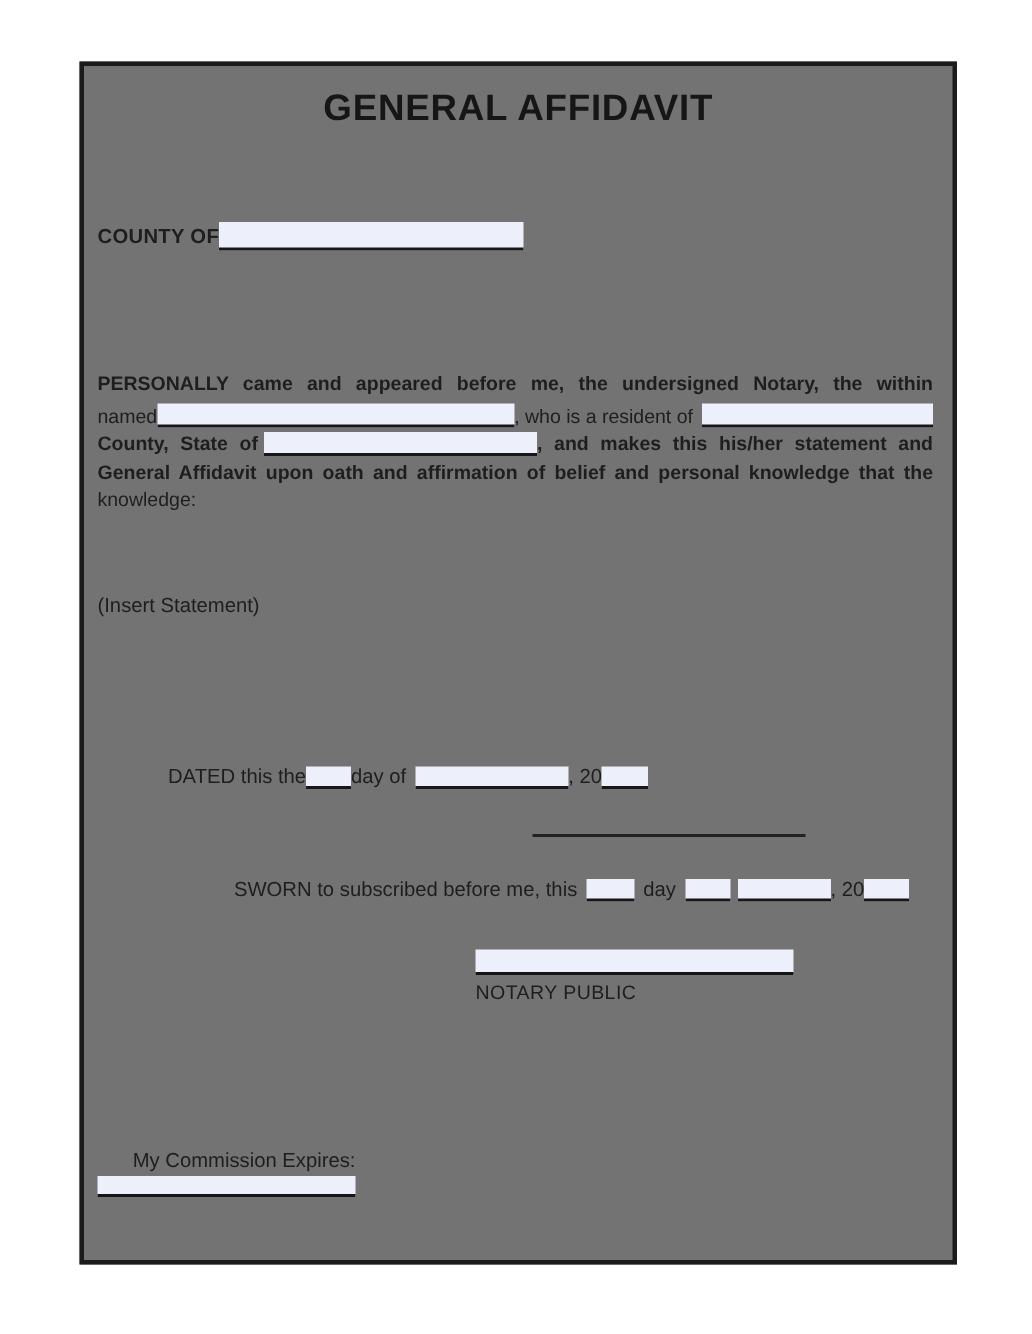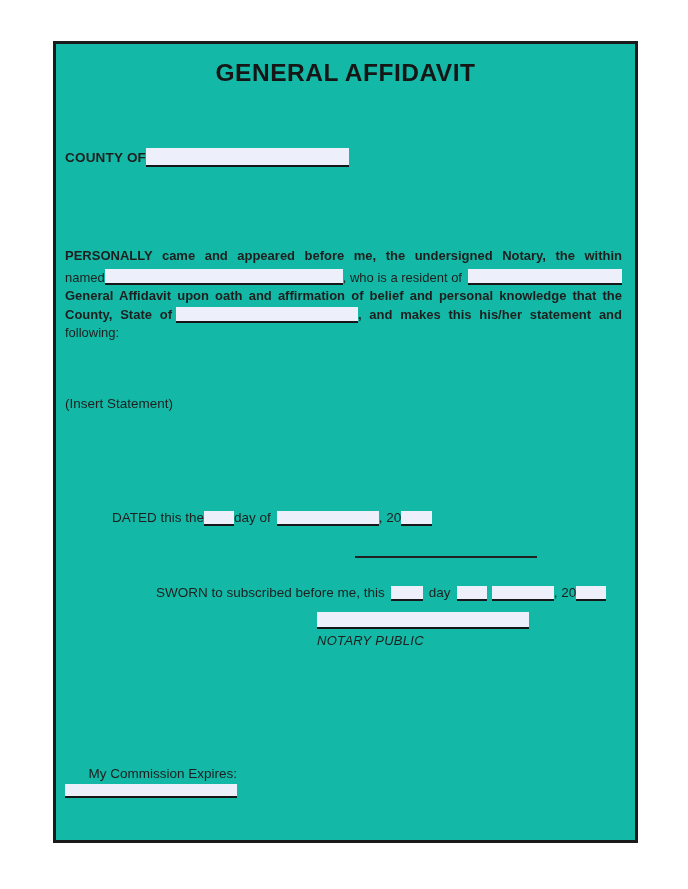--- a/index.html
+++ b/index.html
@@ -6,21 +6,21 @@
   html,body { width:688px; height:889px; background:#ffffff; }
   body {
     font-family:"Liberation Sans", sans-serif;
     color:#1e1e1e;
     position:relative;
   }
   .frame {
     position:absolute; left:53px; top:41px;
     width:585px; height:802px;
     border:3px solid #1b1b1b;
-    background:#14b8a6;
+    background:#737373;
   }
   .title {
     position:absolute; left:0; top:15px; width:100%;
     text-align:center; font-size:24.5px; font-weight:bold;
     letter-spacing:0.5px; color:#161616;
   }
   .row { position:absolute; left:9px; white-space:nowrap; font-size:13.5px; }
   .row .lbl { font-weight:bold; letter-spacing:0.2px; }
   .state-row { top:84px; }
   .county-row { top:104px; }
@@ -68,21 +68,21 @@
 
   .sworn {
     position:absolute; left:56px; top:541px;
     font-size:13.5px; white-space:nowrap;margin-left:44px;
   }
   .f-sday   { width:32px; margin:0 6px; }
   .f-sdate  { width:30px; margin:0 5px 0 6px; }
   .f-smonth { width:62px; }
   .f-syear  { width:30px; }
 
-  .notary { position:absolute; left:261px; top:568px;font-style:italic; }
+  .notary { position:absolute; left:261px; top:589px; }
   .f-notary {
     display:block; width:212px; height:17px;
     background:#edf0fa; border-bottom:2.5px solid #151515;
   }
   .notary-label { font-size:13px; letter-spacing:0.3px; margin-top:4px; }
 
   .commission { position:absolute; left:9px; top:722px;text-align:right; }
   .commission-label { font-size:13.5px; }
   .f-commission {
     display:block; width:172px; height:14px; margin-top:3px;
@@ -95,23 +95,23 @@
 <div class="frame">
 
   <h1 class="title">GENERAL AFFIDAVIT</h1>
 
 
   <div class="row county-row"><span class="lbl">COUNTY OF</span><span class="ifield f-county"></span></div>
 
   <div class="para">
     <div class="jline"><span>PERSONALLY came and appeared before me, the undersigned Notary, the within</span></div>
     <div class="fline"><span>named</span><span class="ffield f-name"></span><span>, who is a resident of</span><span class="ffield f-rescounty"></span></div>
+    <div class="jline"><span>County, State of</span><span class="ifield f-resstate"></span><span>, and makes this his/her statement and</span></div>
     <div class="jline"><span>General Affidavit upon oath and affirmation of belief and personal knowledge that the</span></div>
-    <div class="jline"><span>County, State of</span><span class="ifield f-resstate"></span><span>, and makes this his/her statement and</span></div>
-    <div class="lline"><span>following:</span></div>
+    <div class="lline"><span>knowledge:</span></div>
   </div>
 
   <div class="insert">(Insert Statement)</div>
 
   <div class="dated"><span>DATED this the</span><span class="ifield f-dday"></span><span>day of</span><span class="ifield f-dmonth"></span><span>, 20</span><span class="ifield f-dyear"></span></div>
 
   <div class="sigblock">
     <div class="sigline"></div>
   </div>
 

